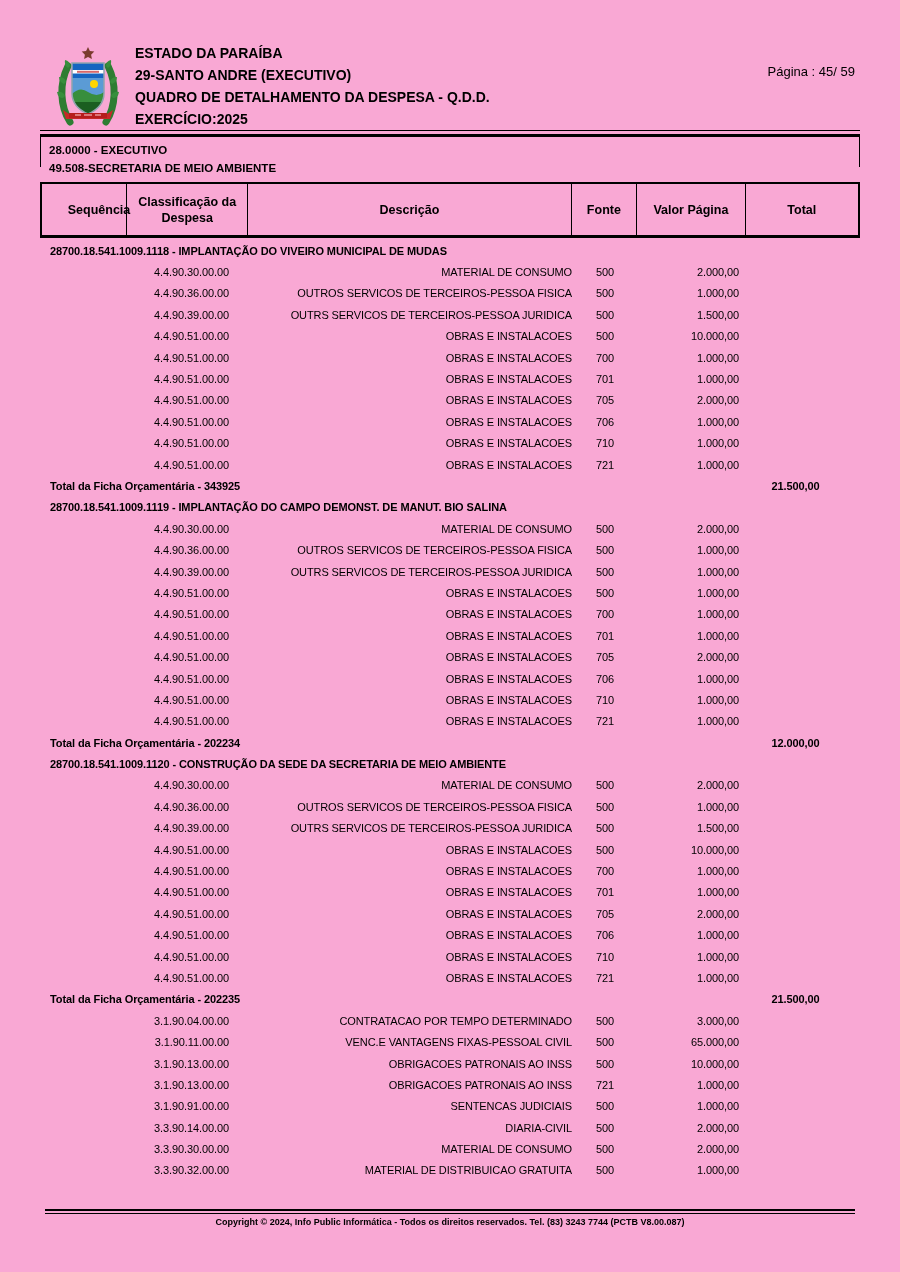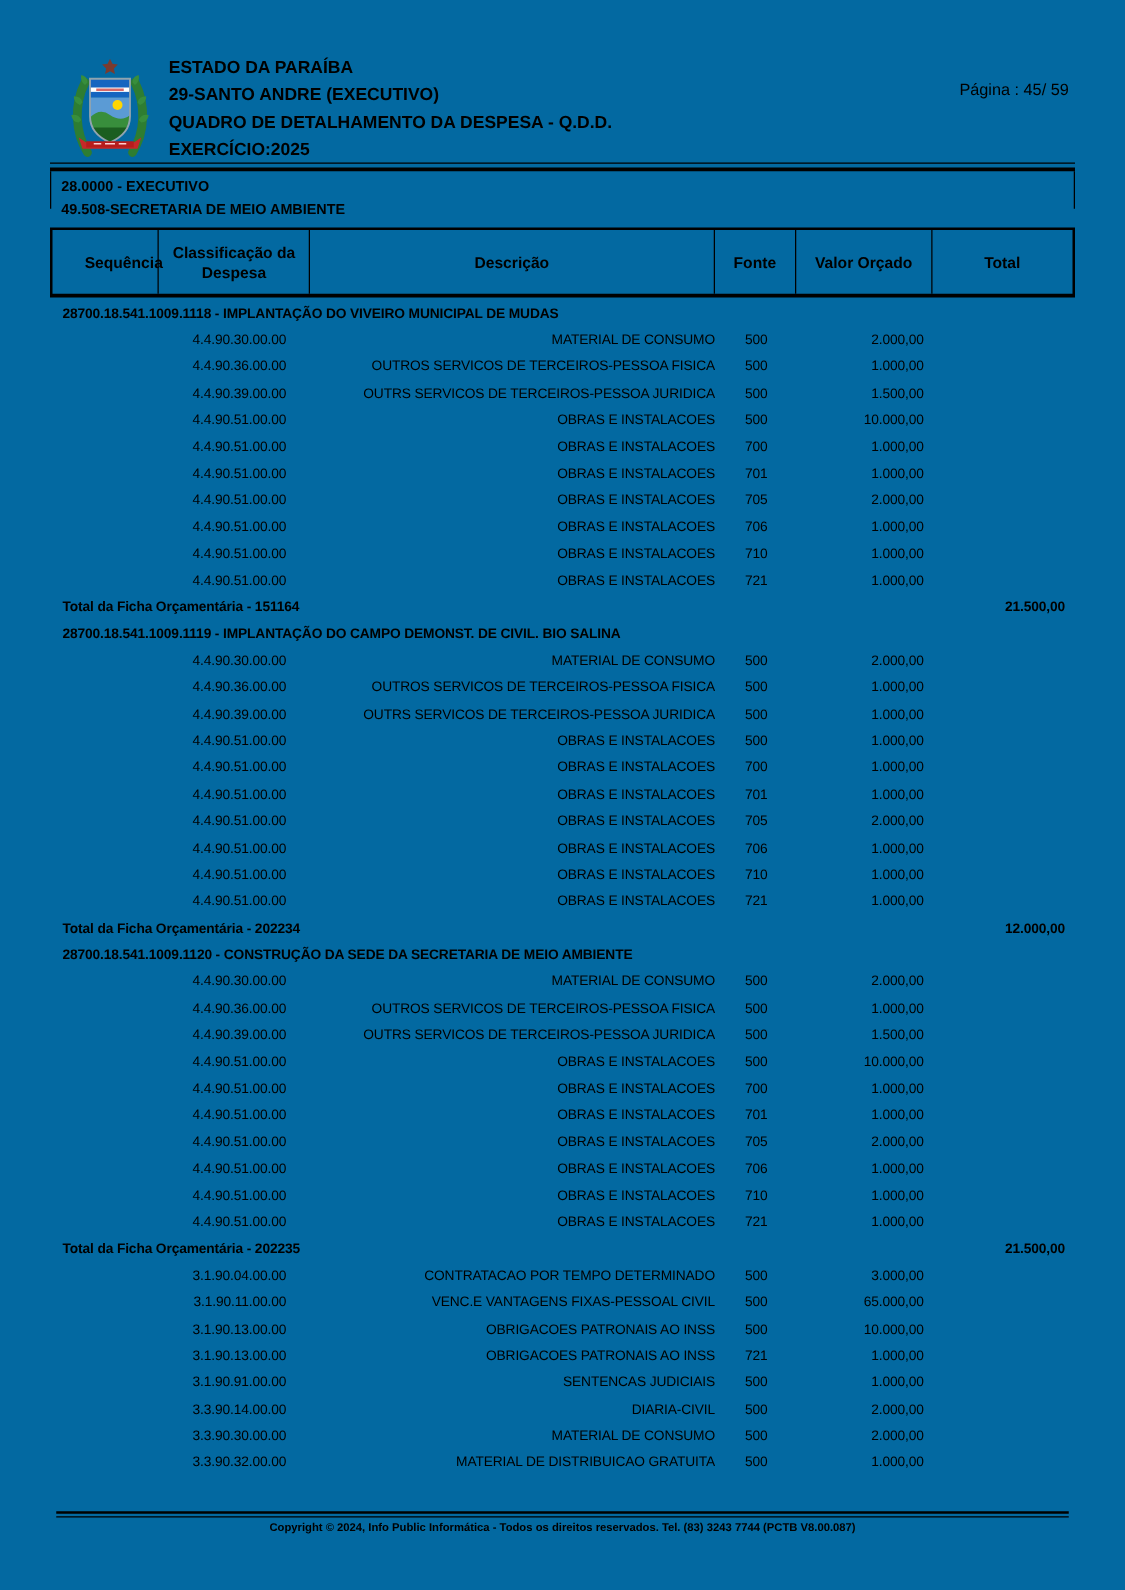--- a/index.html
+++ b/index.html
@@ -1,17 +1,17 @@
 <!DOCTYPE html>
 <html><head>
 <meta charset="utf-8">
 <style>
   html,body{margin:0;padding:0;background:#e8e8e8;}
   .page{
-    position:relative;width:900px;height:1272px;background:#0369a1;
+    position:relative;width:900px;height:1272px;background:#f9a8d4;
     font-family:"Liberation Sans",sans-serif;color:#000;overflow:hidden;
     margin:0 auto;
   }
   
   .logo{position:absolute;left:55px;top:46px;width:66px;height:86px;}
   .header-titles{
     position:absolute;left:135px;top:42px;width:560px;
     font-weight:bold;font-size:14px;line-height:22px;letter-spacing:0;
   }
   .page-num{
@@ -53,21 +53,21 @@
   .row{display:flex;height:21.4px;align-items:center;box-sizing:border-box;}
   .row-section{font-weight:bold;font-size:11px;padding-left:10px;}
   .cell{box-sizing:border-box;white-space:nowrap;overflow:hidden;}
   .c-code{width:207px;text-align:right;padding-right:18px;}
   .c-desc{width:325px;text-align:right;padding-left:2px;}
   .c-fonte{width:66px;text-align:center;}
   .c-valor{width:109px;text-align:right;padding-right:8px;}
   .c-total{width:113px;text-align:right;padding-right:8px;}
   .row-total{font-weight:bold;}
   .row-total .t-label{flex:1;text-align:left;padding-left:10px;}
-  .row-total .t-value{width:113px;text-align:right;padding-right:8px;}
+  .row-total .t-value{width:113px;text-align:center;padding-right:8px;}
   
   .footer-rule{
     position:absolute;left:45px;top:1209px;width:810px;height:2px;
     border-top:2.5px solid #000;border-bottom:1px solid #000;box-sizing:content-box;
   }
   .copyright{
     position:absolute;left:0;top:1217px;width:900px;text-align:center;
     font-size:9px;font-weight:bold;letter-spacing:0;
   }
 </style>
@@ -121,21 +121,21 @@
   <div class="subheader">
     <div>28.0000 - EXECUTIVO</div>
     <div>49.508-SECRETARIA DE MEIO AMBIENTE</div>
   </div>
 
   <div class="thead">
     <div class="th w-seq">Sequência</div>
     <div class="th w-class">Classificação da Despesa</div>
     <div class="th w-desc">Descrição</div>
     <div class="th w-fonte">Fonte</div>
-    <div class="th w-valor">Valor Orçado</div>
+    <div class="th w-valor">Valor Página</div>
     <div class="th w-total">Total</div>
   </div>
 
   <div class="tbody">
       <div class="row row-section">28700.18.541.1009.1118 - IMPLANTAÇÃO DO VIVEIRO MUNICIPAL DE MUDAS</div>
       <div class="row">
         <div class="cell c-code">4.4.90.30.00.00</div>
         <div class="cell c-desc">MATERIAL DE CONSUMO</div>
         <div class="cell c-fonte">500</div>
         <div class="cell c-valor">2.000,00</div>
@@ -198,24 +198,24 @@
         <div class="cell c-total"></div>
       </div>
       <div class="row">
         <div class="cell c-code">4.4.90.51.00.00</div>
         <div class="cell c-desc">OBRAS E INSTALACOES</div>
         <div class="cell c-fonte">721</div>
         <div class="cell c-valor">1.000,00</div>
         <div class="cell c-total"></div>
       </div>
       <div class="row row-total">
-        <div class="t-label">Total da Ficha Orçamentária - 151164</div>
+        <div class="t-label">Total da Ficha Orçamentária - 343925</div>
         <div class="t-value">21.500,00</div>
       </div>
-      <div class="row row-section">28700.18.541.1009.1119 - IMPLANTAÇÃO DO CAMPO DEMONST. DE CIVIL. BIO SALINA</div>
+      <div class="row row-section">28700.18.541.1009.1119 - IMPLANTAÇÃO DO CAMPO DEMONST. DE MANUT. BIO SALINA</div>
       <div class="row">
         <div class="cell c-code">4.4.90.30.00.00</div>
         <div class="cell c-desc">MATERIAL DE CONSUMO</div>
         <div class="cell c-fonte">500</div>
         <div class="cell c-valor">2.000,00</div>
         <div class="cell c-total"></div>
       </div>
       <div class="row">
         <div class="cell c-code">4.4.90.36.00.00</div>
         <div class="cell c-desc">OUTROS SERVICOS DE TERCEIROS-PESSOA FISICA</div>

